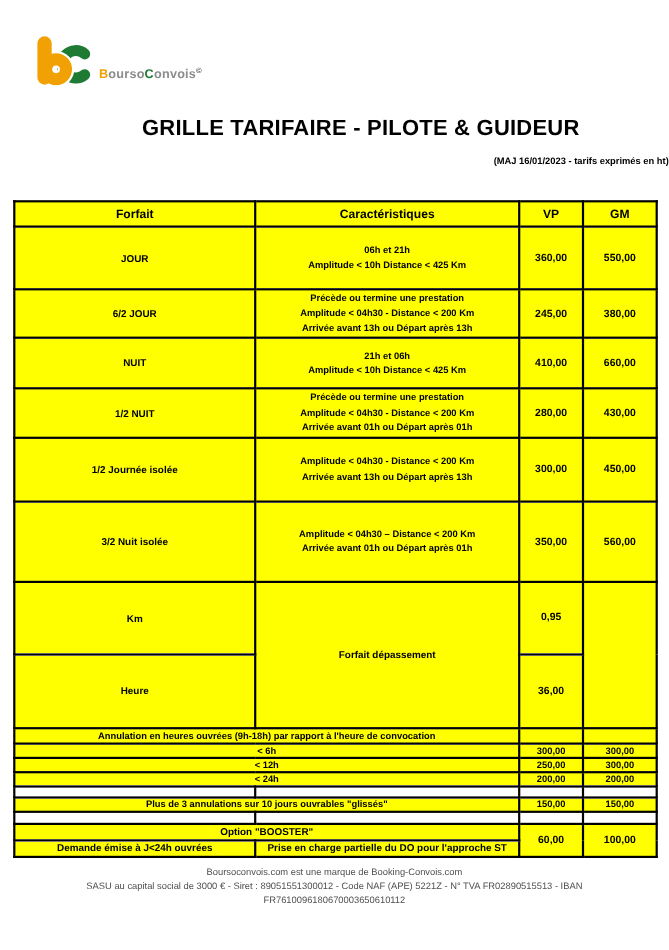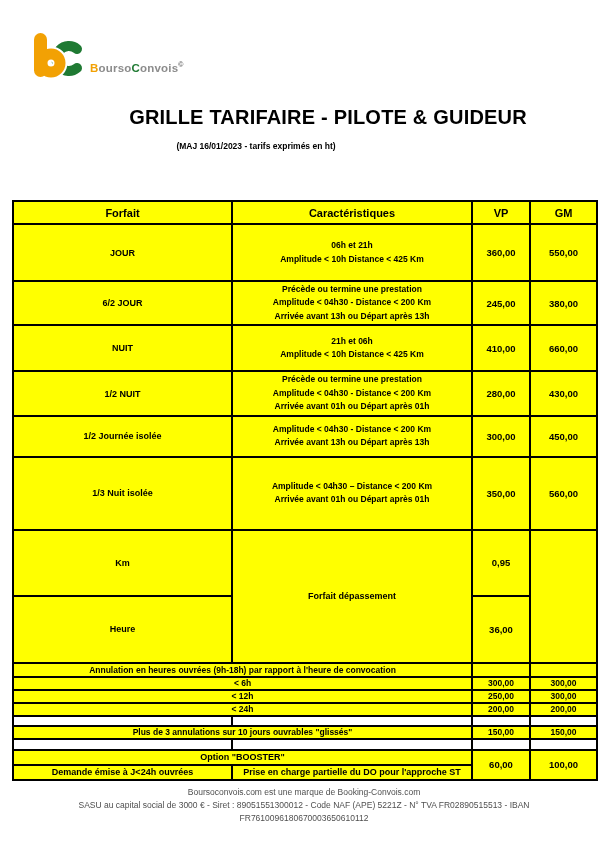--- a/index.html
+++ b/index.html
@@ -10,24 +10,24 @@
   
   .logo{position:absolute;left:30px;top:32px;display:flex;align-items:flex-end;}
   .logo-mark{width:58px;height:46px;}
   .logo-text{font-size:11.5px;font-weight:bold;color:#8c8c8c;margin-left:2px;margin-bottom:4px;letter-spacing:.2px;}
   .logo-text .orange{color:#f2a104;}
   .logo-text .green{color:#1f7a33;}
   .logo-text sup{font-size:7px;color:#555;}
   
   .title{position:absolute;top:106px;left:0;width:608px;text-align:center;
          font-size:20px;font-weight:bold;letter-spacing:.2px;margin-left:24px;}
-  .subtitle{position:absolute;top:141px;left:0;width:512px;text-align:center;
+  .subtitle{position:absolute;top:141px;left:0;width:608px;text-align:right;
             font-size:8.5px;font-weight:bold;}
   
-  .grid-wrap{position:absolute;left:12px;top:200px;}
+  .grid-wrap{position:absolute;left:12px;top:182px;}
   table.grid{border-collapse:collapse;table-layout:fixed;width:584px;}
   table.grid td,table.grid th{
     border:2px solid #000;background:#ffff00;font-weight:bold;
     text-align:center;vertical-align:middle;padding:0 2px;overflow:hidden;
   }
   th.colhead{font-size:11px;}
   td.fname{font-size:9px;}
   td.caract{font-size:8.5px;}
   td.caract .cline{margin:2px 0;line-height:1.35;}
   td.num{font-size:9.5px;}
@@ -107,32 +107,32 @@
     <td class="fname">1/2 NUIT</td>
     <td class="caract">
       <div class="cline">Précède ou termine une prestation</div>
       <div class="cline">Amplitude &lt; 04h30 - Distance &lt; 200 Km</div>
       <div class="cline">Arrivée avant 01h ou Départ après 01h</div>
     </td>
     <td class="num">280,00</td>
     <td class="num">430,00</td>
   </tr>
 
-  <tr style="height:41px;padding-left:44px;">
+  <tr style="height:58px;padding-left:44px;">
     <td class="fname">1/2 Journée isolée</td>
     <td class="caract">
       <div class="cline">Amplitude &lt; 04h30 - Distance &lt; 200 Km</div>
       <div class="cline">Arrivée avant 13h ou Départ après 13h</div>
     </td>
     <td class="num">300,00</td>
     <td class="num">450,00</td>
   </tr>
 
   <tr style="height:73px;">
-    <td class="fname">1/3 Nuit isolée</td>
+    <td class="fname">3/2 Nuit isolée</td>
     <td class="caract">
       <div class="cline">Amplitude &lt; 04h30 – Distance &lt; 200 Km</div>
       <div class="cline">Arrivée avant 01h ou Départ après 01h</div>
     </td>
     <td class="num">350,00</td>
     <td class="num">560,00</td>
   </tr>
 
   <tr style="height:66px;">
     <td class="fname">Km</td>

